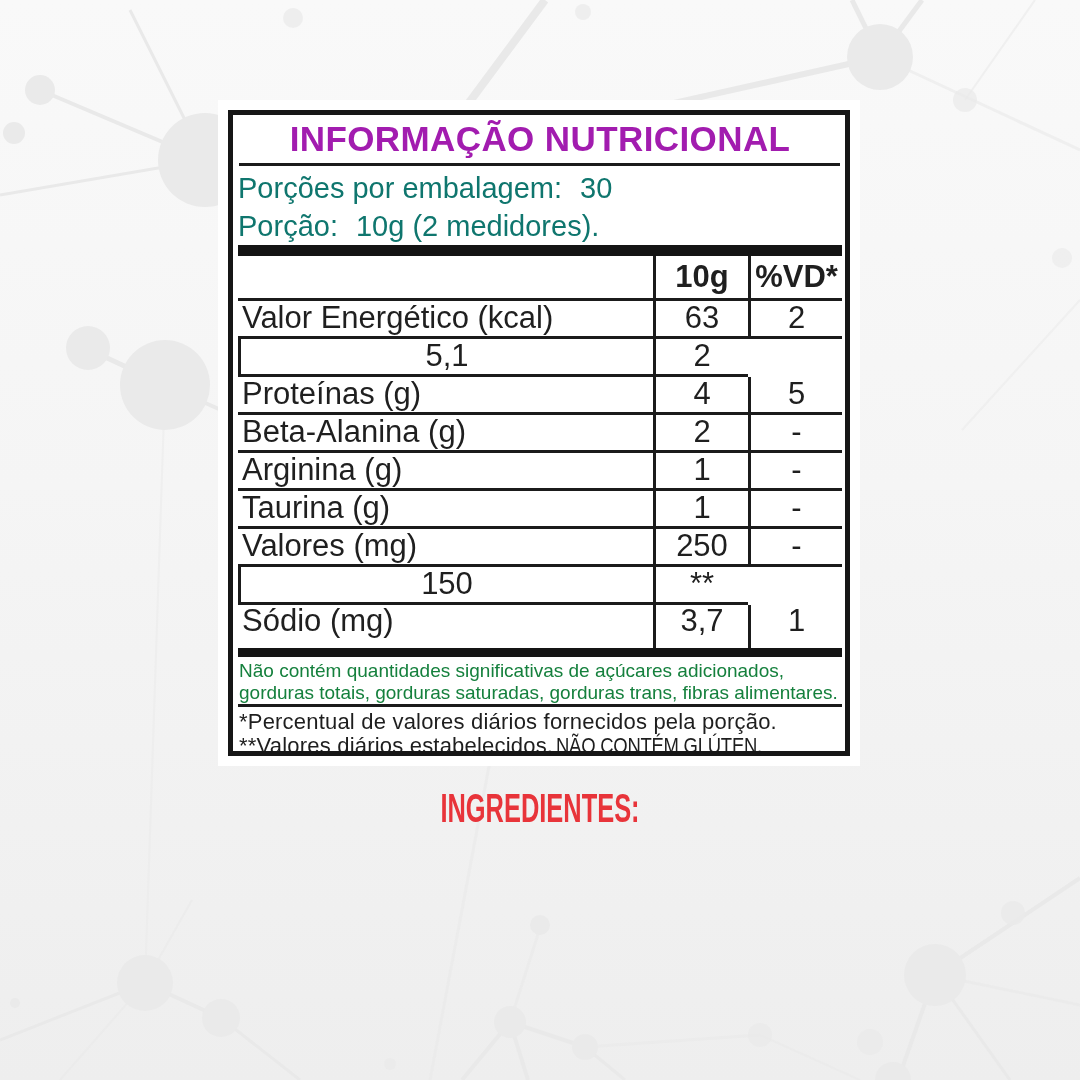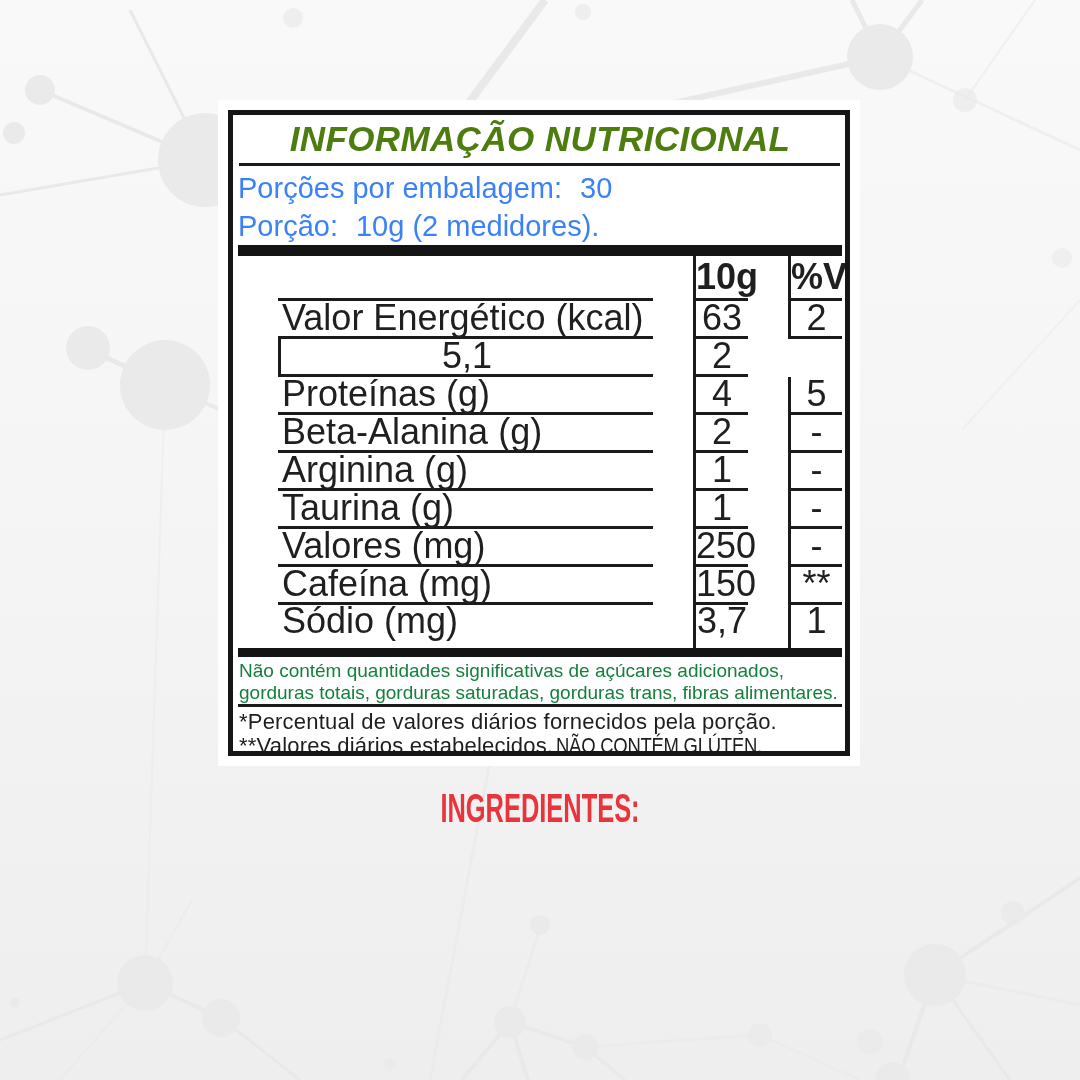--- a/index.html
+++ b/index.html
@@ -15,33 +15,33 @@
   .panel-outer{
     position:absolute;left:218px;top:100px;width:642px;height:666px;
     background:#ffffff;box-sizing:border-box;padding:10px;
   }
   .panel-inner{
     border:5px solid #161616;box-sizing:border-box;height:100%;
     padding:4px 3px 0 5px;overflow:hidden;background:#fff;
   }
   .nl-title{
     font-size:35px;font-weight:bold;letter-spacing:0.4px;
-    text-align:center;line-height:40px;color:#4d7c0f;white-space:nowrap;font-style:italic;
+    text-align:center;line-height:40px;color:#a21caf;white-space:nowrap;
   }
   .nl-title-rule{height:3px;background:#1b1b1b;margin:4px 2px 0 1px;}
   .nl-servings{margin-top:3px;}
-  .nl-line{font-size:29px;line-height:38px;color:#3b82f6;white-space:nowrap;}
+  .nl-line{font-size:29px;line-height:38px;color:#0f766e;white-space:nowrap;}
   .nl-line .val{margin-left:18px;}
   .bar{height:11px;background:#141414;}
   .bar2{height:9px;}
   .ntable{width:100%;}
   .trow{display:grid;grid-template-columns:1fr 95px 94px;}
   .trow>div{
     box-sizing:border-box;height:38px;line-height:34px;
-    border-bottom:3px solid #1b1b1b;font-size:36px;color:#1f1f1f;white-space:nowrap;margin-left:40px;
+    border-bottom:3px solid #1b1b1b;font-size:31px;color:#1f1f1f;white-space:nowrap;
   }
   .trow .c-name{padding-left:4px;text-align:left;}
   .trow .c-amt,.trow .c-dv{border-left:3px solid #1b1b1b;text-align:center;}
   .trow.thead>div{height:45px;line-height:41px;font-weight:bold;}
   .trow.last>div{height:43px;line-height:32px;border-bottom:none;}
   .nl-note{padding:3px 0 0 1px;font-size:19px;line-height:22px;color:#15803d;white-space:nowrap;}
   .thin-rule{height:3px;background:#1b1b1b;margin-top:0px;}
   .nl-foot{padding:3px 0 0 1px;font-size:22px;line-height:24px;letter-spacing:0.2px;color:#1e1e1e;white-space:nowrap;}
   .cond{display:inline-block;transform:scaleX(0.84);transform-origin:0 60%;margin-left:3px;letter-spacing:-0.3px;}
 
@@ -174,21 +174,20 @@
         <div class="c-name">Taurina (g)</div>
         <div class="c-amt">1</div>
         <div class="c-dv">-</div>
       </div>
       <div class="trow">
         <div class="c-name">Valores (mg)</div>
         <div class="c-amt">250</div>
         <div class="c-dv">-</div>
       </div>
       <div class="trow">
-        <div class="c-name">Cafeína (mg)</div>
         <div class="c-amt">150</div>
         <div class="c-dv">**</div>
       </div>
       <div class="trow last">
         <div class="c-name">Sódio (mg)</div>
         <div class="c-amt">3,7</div>
         <div class="c-dv">1</div>
       </div>
     </div>
 

